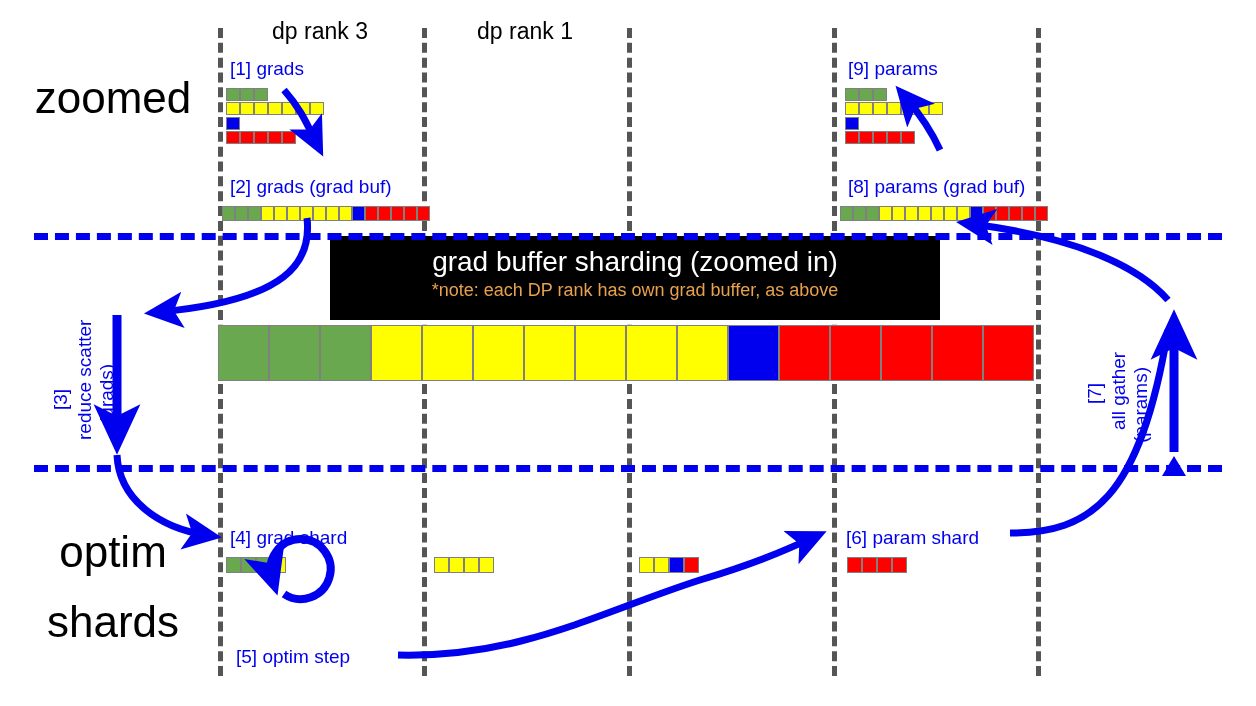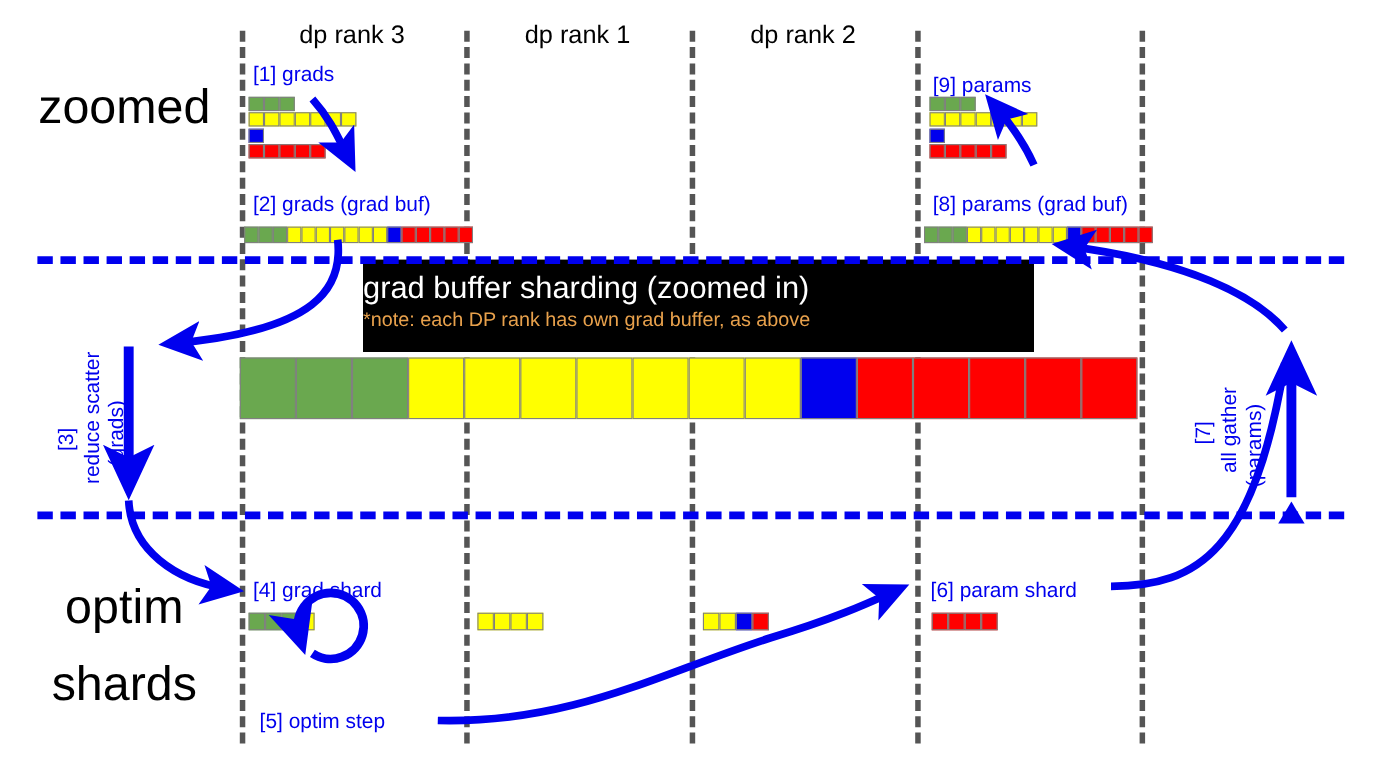--- a/index.html
+++ b/index.html
@@ -31,21 +31,21 @@
   .strip{position:absolute;display:flex;}
   .strip .cell{box-sizing:border-box;border:1px solid #808080;}
 
   .g{background:#6aa84f;}
   .y{background:#ffff00;}
   .b{background:#0000ee;}
   .r{background:#ff0000;}
 
   
   #banner{position:absolute;left:330px;top:236px;width:610px;height:84px;
-          background:#000;text-align:left;}
+          background:#000;text-align:center;}
   #banner .b1{color:#ffffff;font-size:28px;margin-top:10px;line-height:1.15;}
   #banner .b2{color:#e8a14c;font-size:18px;line-height:1.2;margin-top:2px;}
 
   
   #bigbar{position:absolute;left:218px;top:325px;width:818px;height:56px;display:flex;}
   #bigbar .cell{box-sizing:border-box;border:1px solid #808080;height:56px;}
 
   svg.olay{position:absolute;left:0;top:0;width:1256px;height:706px;
            pointer-events:none;overflow:visible;}
 </style>
@@ -55,21 +55,20 @@
 <div id="stage">
 
   <div class="vsep" style="left:218px"></div>
   <div class="vsep" style="left:422px"></div>
   <div class="vsep" style="left:627px"></div>
   <div class="vsep" style="left:832px"></div>
   <div class="vsep" style="left:1036px"></div>
 
   <div class="rank-hdr" style="left:218px">dp rank 3</div>
   <div class="rank-hdr" style="left:423px">dp rank 1</div>
-  <div class="rank-hdr" style="left:628px">dp rank 2</div>
 
   <div class="side-label" style="left:18px;top:76px;width:190px">zoomed</div>
   <div class="side-label" style="left:18px;top:530px;width:190px">optim</div>
   <div class="side-label" style="left:18px;top:600px;width:190px">shards</div>
 
   <div class="blabel" style="left:230px;top:58px">[1] grads</div>
 
   <div class="strip" style="left:226px;top:88px">
     <div class="cell g" style="width:14px;height:13px"></div>
     <div class="cell g" style="width:14px;height:13px"></div>
@@ -109,21 +108,21 @@
     <div class="cell y" style="width:13px;height:15px"></div>
     <div class="cell y" style="width:13px;height:15px"></div>
     <div class="cell b" style="width:13px;height:15px"></div>
     <div class="cell r" style="width:13px;height:15px"></div>
     <div class="cell r" style="width:13px;height:15px"></div>
     <div class="cell r" style="width:13px;height:15px"></div>
     <div class="cell r" style="width:13px;height:15px"></div>
     <div class="cell r" style="width:13px;height:15px"></div>
   </div>
 
-  <div class="blabel" style="left:848px;top:68px">[9] params</div>
+  <div class="blabel" style="left:848px;top:58px">[9] params</div>
 
   <div class="strip" style="left:845px;top:88px">
     <div class="cell g" style="width:14px;height:13px"></div>
     <div class="cell g" style="width:14px;height:13px"></div>
     <div class="cell g" style="width:14px;height:13px"></div>
   </div>
   <div class="strip" style="left:845px;top:102px">
     <div class="cell y" style="width:14px;height:13px"></div>
     <div class="cell y" style="width:14px;height:13px"></div>
     <div class="cell y" style="width:14px;height:13px"></div>

